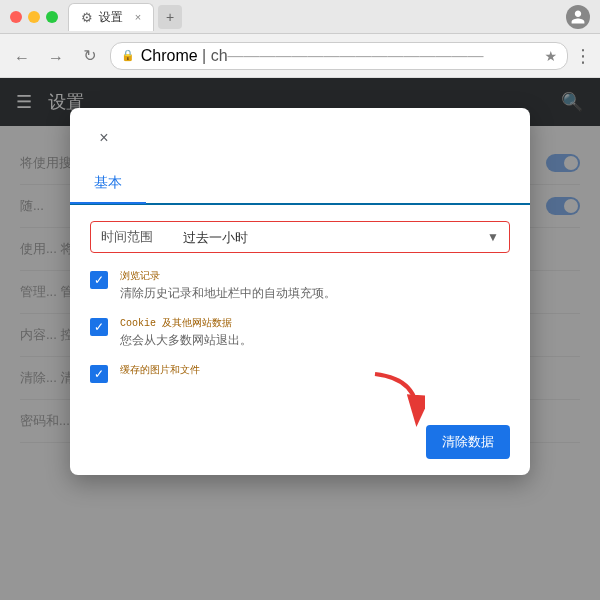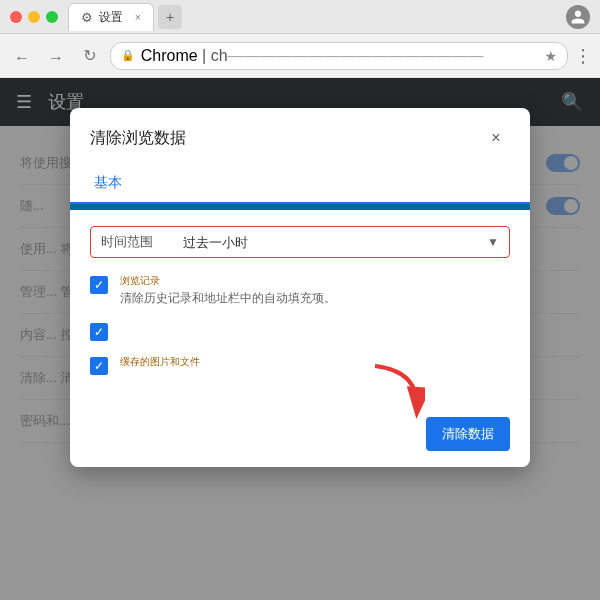--- a/index.html
+++ b/index.html
@@ -196,23 +196,22 @@
     }
     .dialog-close {
       width: 28px; height: 28px;
       display: flex; align-items: center; justify-content: center;
       color: #5f6368; font-size: 16px; cursor: pointer; border-radius: 50%;
     }
 
     
     .dialog-tabs {
       display: flex;
-      border-bottom: 7px solid #0369a1;
+      border-bottom: 2px solid #0369a1;
       margin-top: 12px;
-      flex-direction: column;
     }
     .dtab {
       padding: 10px 24px;
       font-size: 14px;
       color: #5f6368;
       cursor: pointer;
       border-bottom: 2px solid transparent;
       margin-bottom: -1px;
     }
     .dtab.active {
@@ -379,21 +378,20 @@
     <div class="settings-row">
       <span>密码和...</span>
     </div>
   </div>
 
   <div class="overlay-backdrop"></div>
 
   <div class="dialog">
 
     <div class="dialog-header">
-      <span class="dialog-title-text">清除浏览数据</span>
       <div class="dialog-close">×</div>
     </div>
 
     <div class="dialog-tabs">
       <div class="dtab active">基本</div>
     </div>
 
     <div class="dialog-body">
 
       <div class="time-range-row">
@@ -415,20 +413,24 @@
         <div class="cb-content">
           <div class="cb-title">浏览记录</div>
           <div class="cb-desc">清除历史记录和地址栏中的自动填充项。</div>
         </div>
       </div>
 
       <div class="checkbox-row">
         <div class="cb-box">
           <span class="cb-check">✓</span>
         </div>
+        <div class="cb-content">
+          <div class="cb-title">Cookie 及其他网站数据</div>
+          <div class="cb-desc">您会从大多数网站退出。</div>
+        </div>
       </div>
 
       <div class="checkbox-row">
         <div class="cb-box">
           <span class="cb-check">✓</span>
         </div>
         <div class="cb-content">
           <div class="cb-title">缓存的图片和文件</div>
         </div>
       </div>

